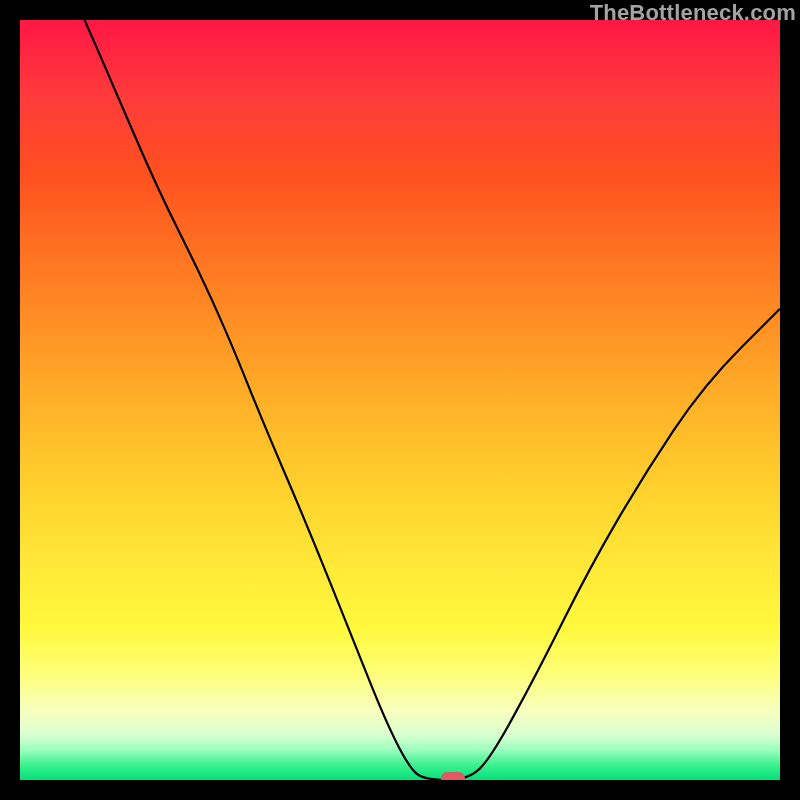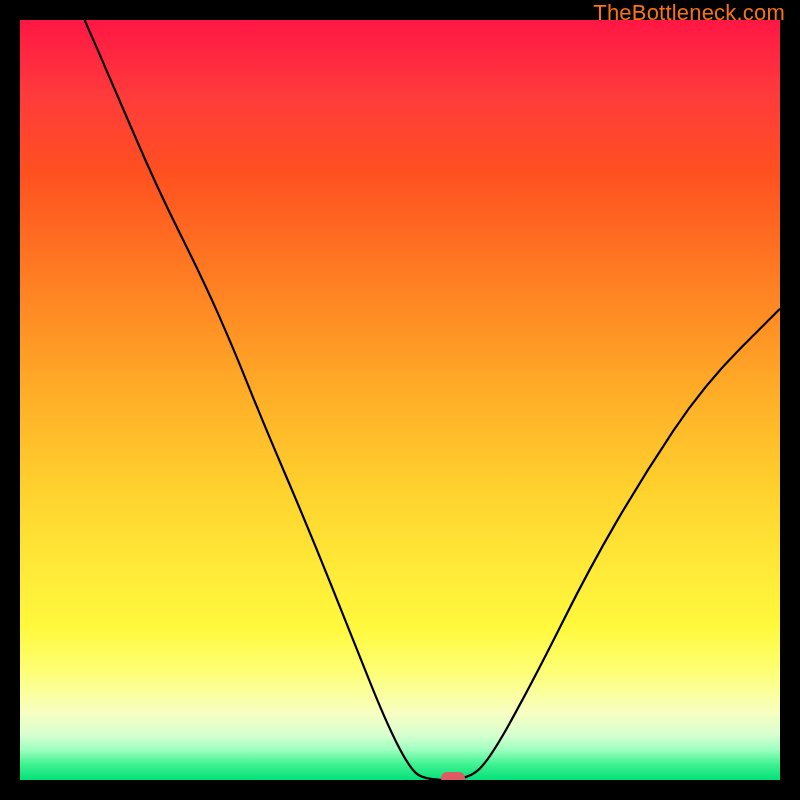--- a/index.html
+++ b/index.html
@@ -18,21 +18,21 @@
       #fdff78 86%,
       #f8ffc0 91%,
       #d9ffd0 94%,
       #9effc0 96%,
       #3cf28f 98%,
       #04e07a 100%);
   }
   .curve{position:absolute;left:0;top:0;width:760px;height:760px}
   .curve path{stroke:#000;stroke-width:2.2;fill:none}
   .marker{position:absolute;width:24px;height:12px;border-radius:6px;background:#e05a64;transform:translate(-50%,-50%)}
-  .watermark{position:absolute;top:0;right:15px;color:#f97316;font-size:22px;font-weight:400;letter-spacing:0.2px}
+  .watermark{position:absolute;top:0;right:4px;color:#a3a3a3;font-size:22px;font-weight:700;letter-spacing:0.2px}
 </style>
 </head>
 <body>
 
 <div class="frame">
   <div class="plot">
     <div class="gradient"></div>
     <svg class="curve" viewBox="0 0 760 760" preserveAspectRatio="none">
       <path id="curve-path" d="M 64.6 0.0 Q 64.6 0.0 77.9 30.4 Q 91.2 60.8 114.0 114.0 Q 136.8 167.2 159.6 212.8 Q 182.4 258.4 197.6 292.6 Q 212.8 326.8 228.0 364.8 Q 243.2 402.8 266.0 456.0 Q 288.8 509.2 311.6 566.2 Q 334.4 623.2 349.6 661.2 Q 364.8 699.2 376.2 722.0 Q 387.6 744.8 395.2 752.4 Q 402.8 760.0 425.6 760.0 Q 448.4 760.0 459.8 748.6 Q 471.2 737.2 494.0 695.4 Q 516.8 653.6 543.4 600.4 Q 570.0 547.2 596.6 501.6 Q 623.2 456.0 653.6 410.4 Q 684.0 364.8 722.0 326.8 T 760.0 288.8"></path>
     </svg>

